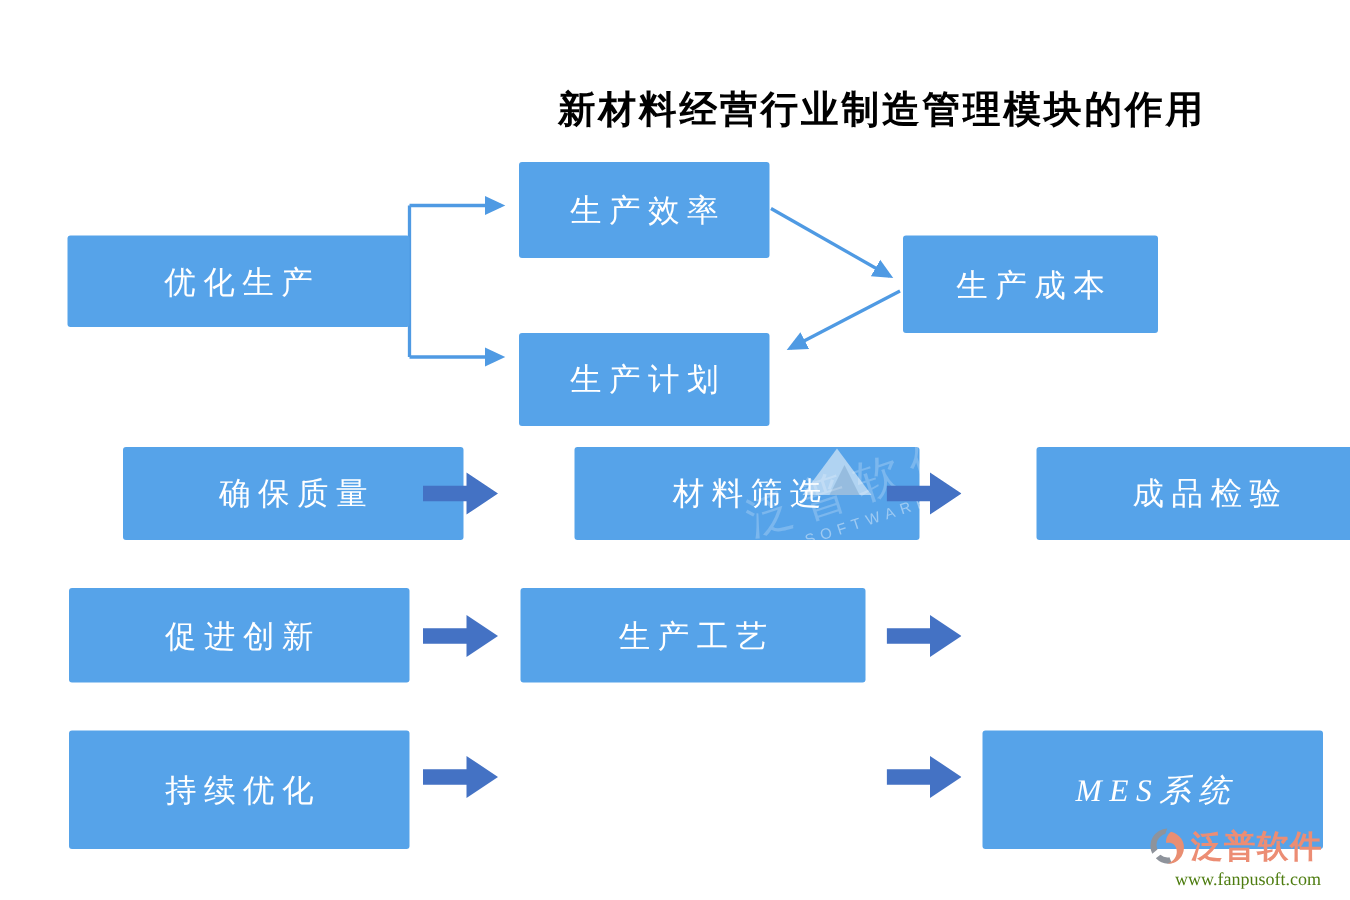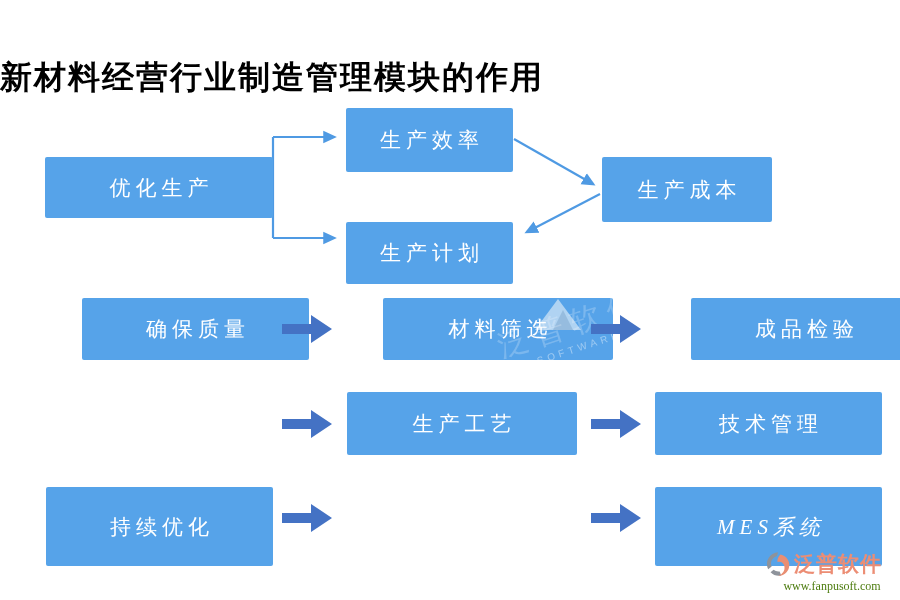--- a/index.html
+++ b/index.html
@@ -2,21 +2,21 @@
 <html><head>
 <meta charset="utf-8">
 <style>
   html,body{margin:0;padding:0;background:#fff;}
   .canvas{
     position:relative;width:900px;height:600px;background:#ffffff;overflow:hidden;
     font-family:"Liberation Serif","DejaVu Serif",serif;
   }
   .title{
     position:absolute;top:56px;left:0;width:804px;margin:0;
-    text-align:left;font-size:32px;font-weight:700;color:#000;
+    text-align:right;font-size:25px;font-weight:700;color:#000;
     letter-spacing:2px;font-family:"Liberation Serif","DejaVu Serif",serif;
   }
   .connectors{position:absolute;left:0;top:0;z-index:1;}
   .box{
     position:absolute;z-index:2;background:#56a3e9;border-radius:2px;
     display:flex;align-items:center;justify-content:center;
     color:#ffffff;font-size:21px;letter-spacing:5px;
   }
   .box .lbl{display:inline-block;padding-left:5px;white-space:nowrap;}
   .italic .lbl{font-style:italic;}
@@ -115,28 +115,28 @@
     <span class="wm-tri2"></span>
     <span class="wm-cn">泛普软件</span>
     <span class="wm-en">SOFTWARE</span>
     <span class="lbl">材料筛选</span>
   </div>
   <div class="barrow ba-x2 ba-r2"></div>
   <div class="box r2 c3">
     <span class="lbl">成品检验</span>
   </div>
 
+  <div class="box r3 c1">
+    <span class="lbl">促进创新</span>
+  </div>
   <div class="barrow ba-x1 ba-r3"></div>
   <div class="box r3 c2">
     <span class="lbl">生产工艺</span>
   </div>
   <div class="barrow ba-x2 ba-r3"></div>
-  <div class="box r3 c3">
-    <span class="lbl">技术管理</span>
-  </div>
 
   <div class="box r4 c1">
     <span class="lbl">持续优化</span>
   </div>
   <div class="barrow ba-x1 ba-r4"></div>
   <div class="barrow ba-x2 ba-r4"></div>
   <div class="box r4 c3 italic">
     <span class="lbl">MES系统</span>
   </div>
 

